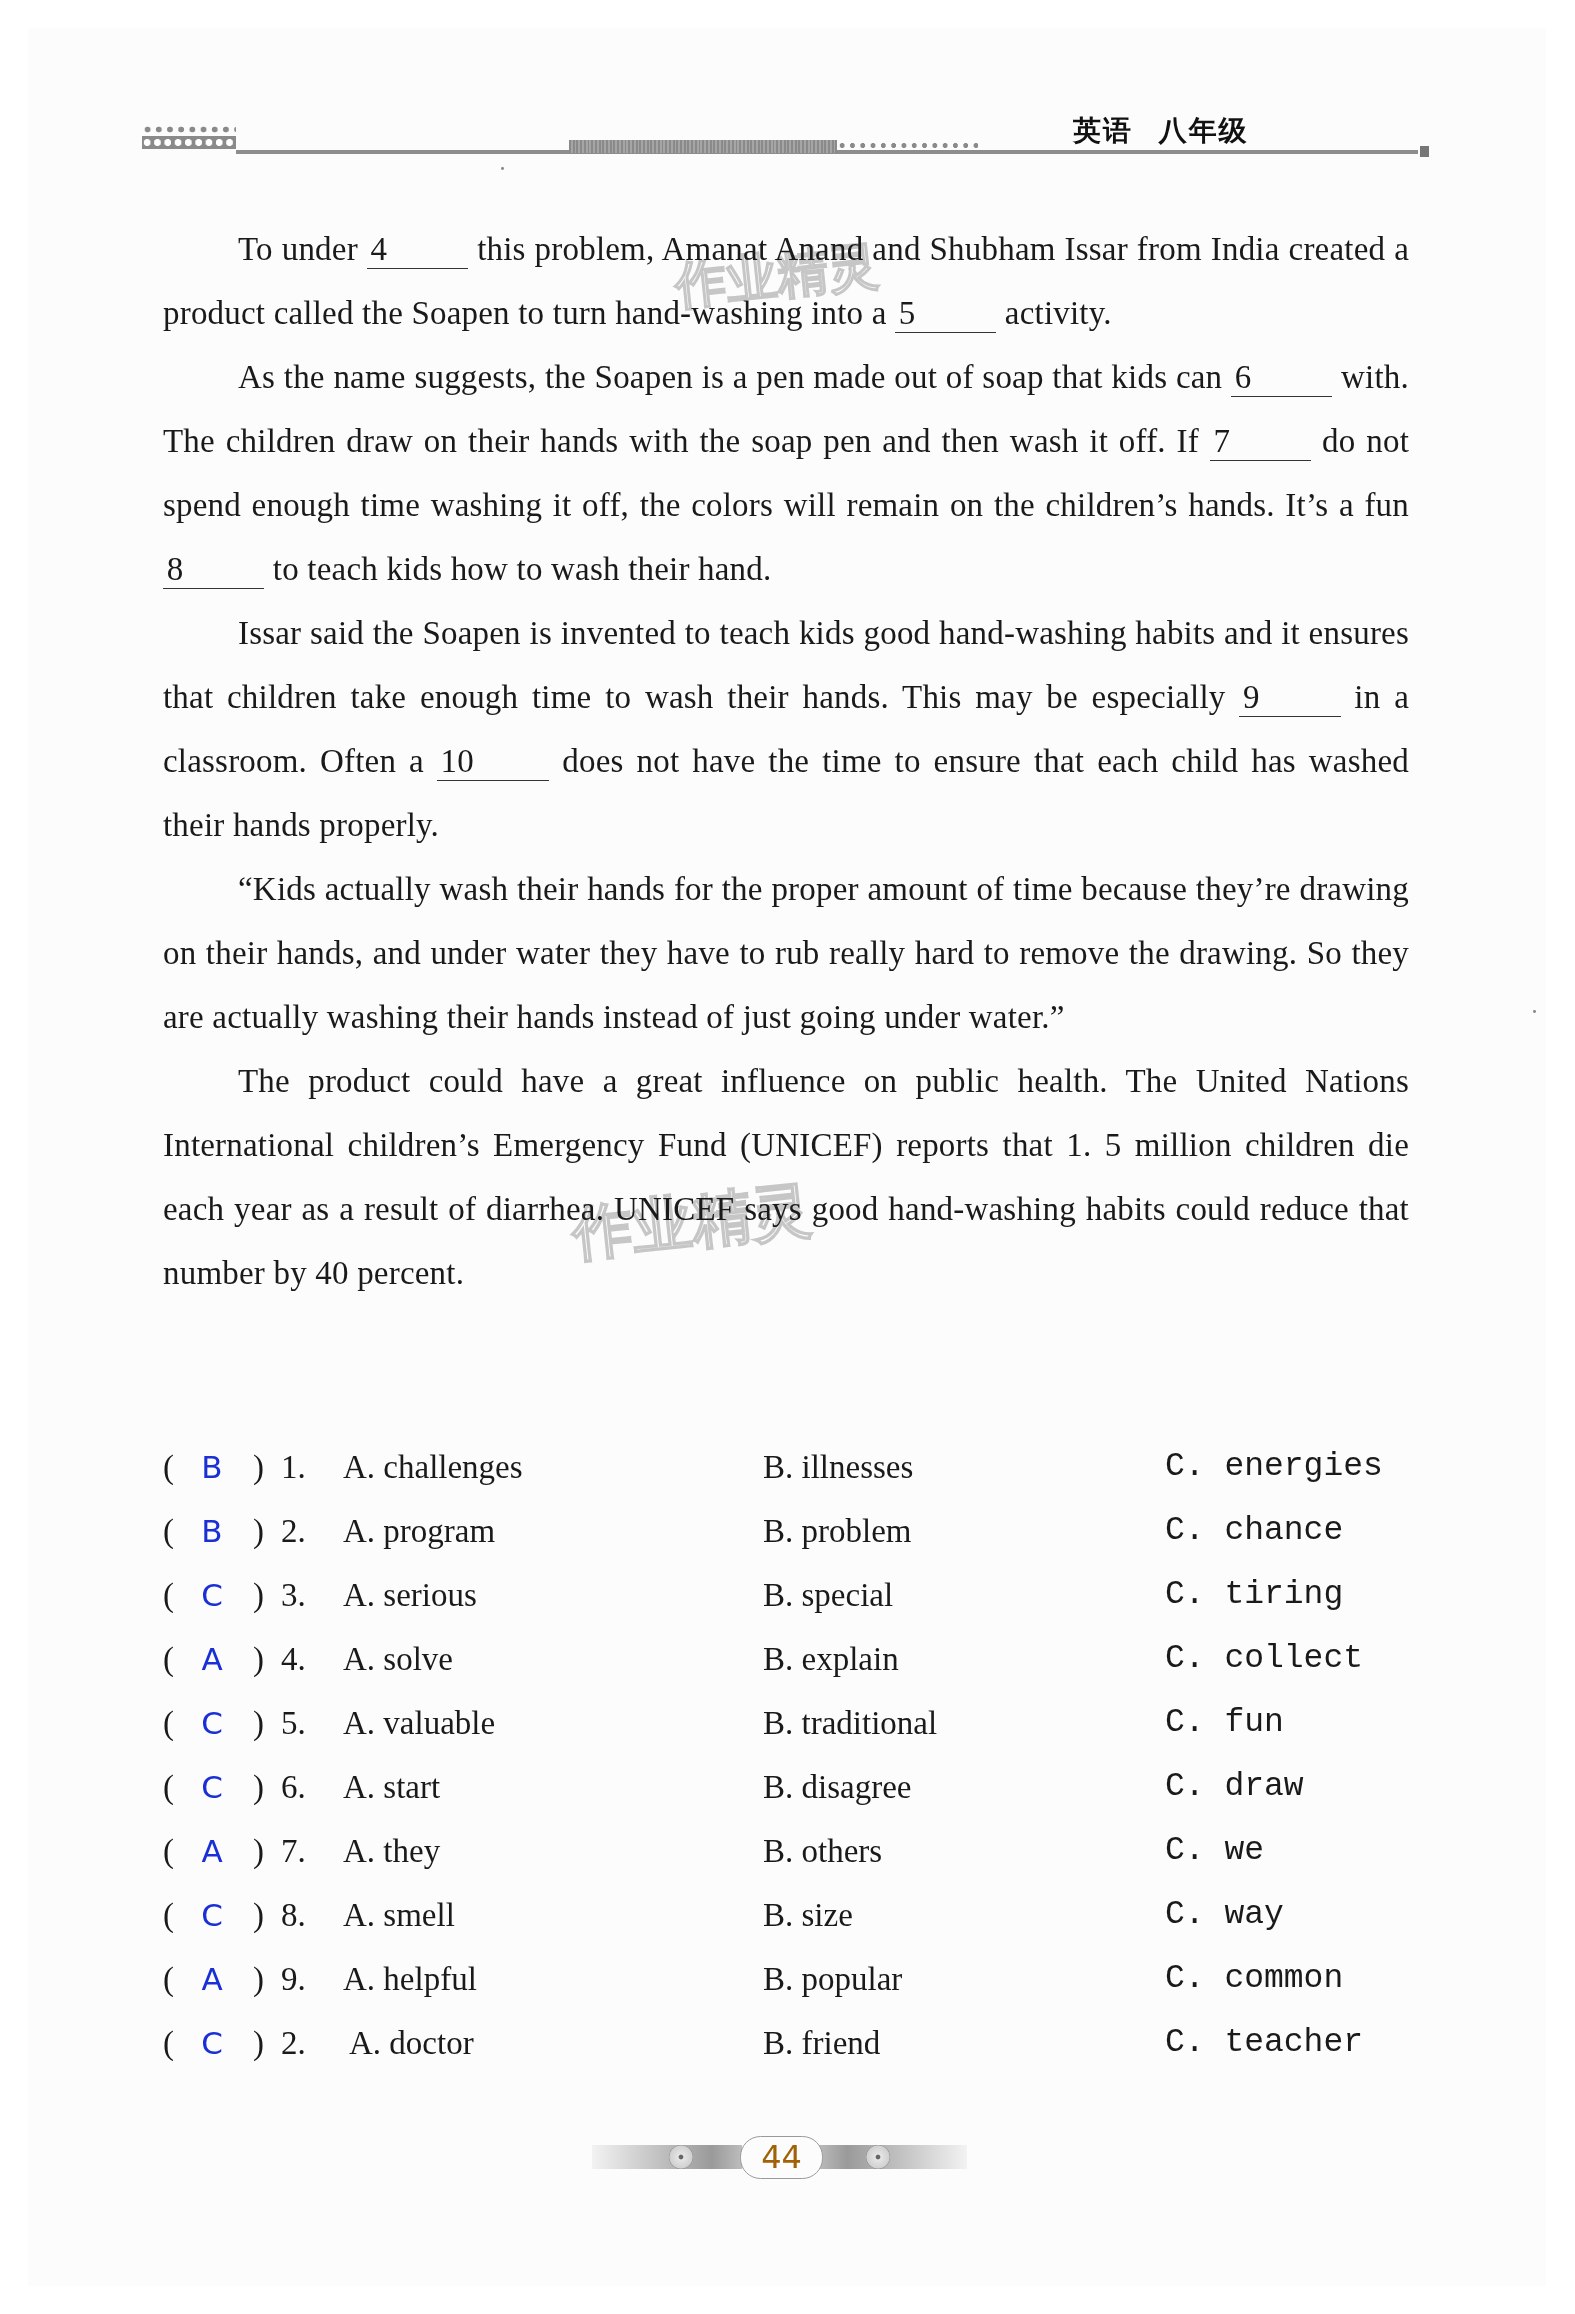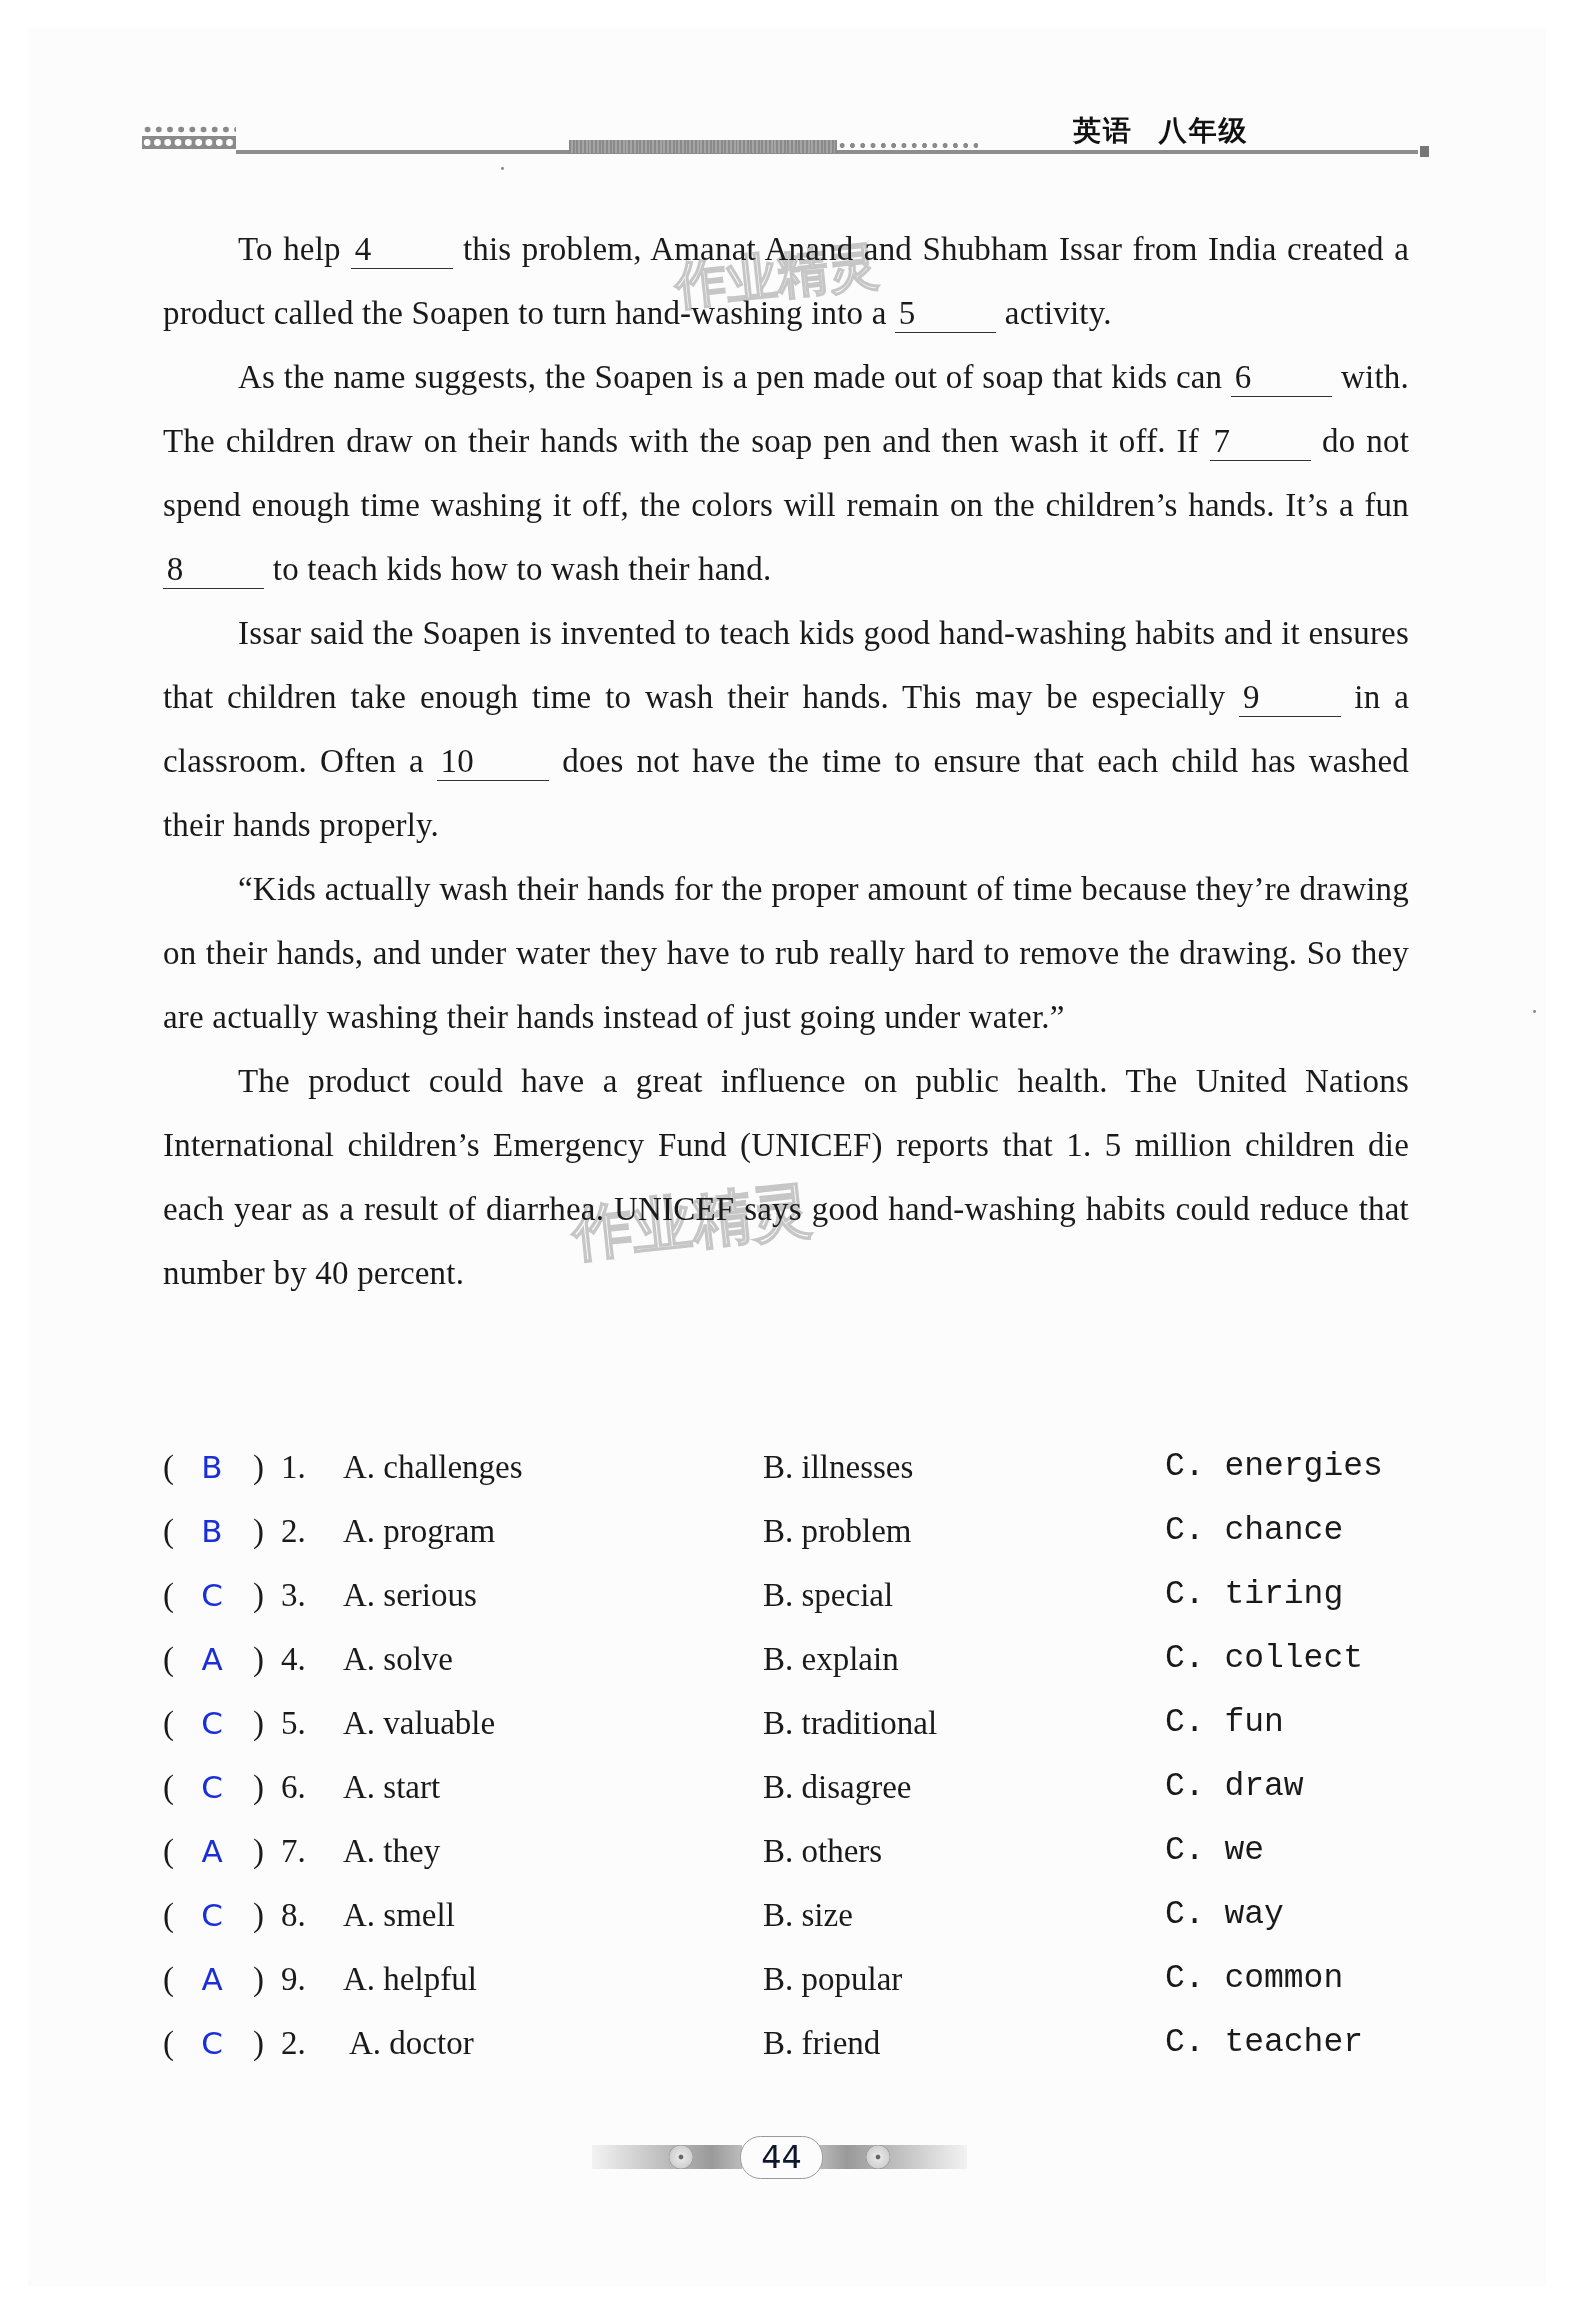--- a/index.html
+++ b/index.html
@@ -231,21 +231,21 @@
       height: 41px;
       border: 1.9px solid #9a9a9a;
       border-radius: 20.6px;
       background: #fcfcfc;
       text-align: center;
     }
     .footer .num {
       font-family: "DejaVu Sans", sans-serif;
       font-size: 32px;
       line-height: 41px;
-      color: #0f172a;
+      color: #a16207;
     }
 
     .speck {
       position: absolute;
       width: 2.8px; height: 2.8px;
       background: #888;
       border-radius: 50%;
     }
   </style>
 </head>
@@ -264,21 +264,21 @@
   <div class="hdr-subject">
     <span>英语</span><span class="gap"></span><span>八年级</span>
   </div>
   <div class="hdr-end"></div>
 </div>
 
 <div class="watermark wm1">作业精灵</div>
 <div class="watermark wm2">作业精灵</div>
 
 <div class="content" id="passage">
-    <p class="para"><span>To help </span><span class="blank">4</span><span> this problem, Amanat Anand and Shubham Issar from India created a product called the Soapen to turn hand-washing into a </span><span class="blank">5</span><span> activity.</span></p>
+    <p class="para"><span>To under </span><span class="blank">4</span><span> this problem, Amanat Anand and Shubham Issar from India created a product called the Soapen to turn hand-washing into a </span><span class="blank">5</span><span> activity.</span></p>
     <p class="para"><span>As the name suggests, the Soapen is a pen made out of soap that kids can </span><span class="blank">6</span><span> with. The children draw on their hands with the soap pen and then wash it off. If </span><span class="blank">7</span><span> do not spend enough time washing it off, the colors will remain on the children’s hands. It’s a fun </span><span class="blank">8</span><span> to teach kids how to wash their hand.</span></p>
     <p class="para"><span>Issar said the Soapen is invented to teach kids good hand-washing habits and it ensures that children take enough time to wash their hands. This may be especially </span><span class="blank">9</span><span> in a classroom. Often a </span><span class="blank wide">10</span><span> does not have the time to ensure that each child has washed their hands properly.</span></p>
     <p class="para"><span>“Kids actually wash their hands for the proper amount of time because they’re drawing on their hands, and under water they have to rub really hard to remove the drawing. So they are actually washing their hands instead of just going under water.”</span></p>
     <p class="para"><span>The product could have a great influence on public health. The United Nations International children’s Emergency Fund (UNICEF) reports that 1. 5 million children die each year as a result of diarrhea. UNICEF says good hand-washing habits could reduce that number by 40 percent.</span></p>
   </div>
 
 <div class="questions" id="questions">
     <div class="q-row">
       <span class="q-paren">
         <span class="pl">(</span>

